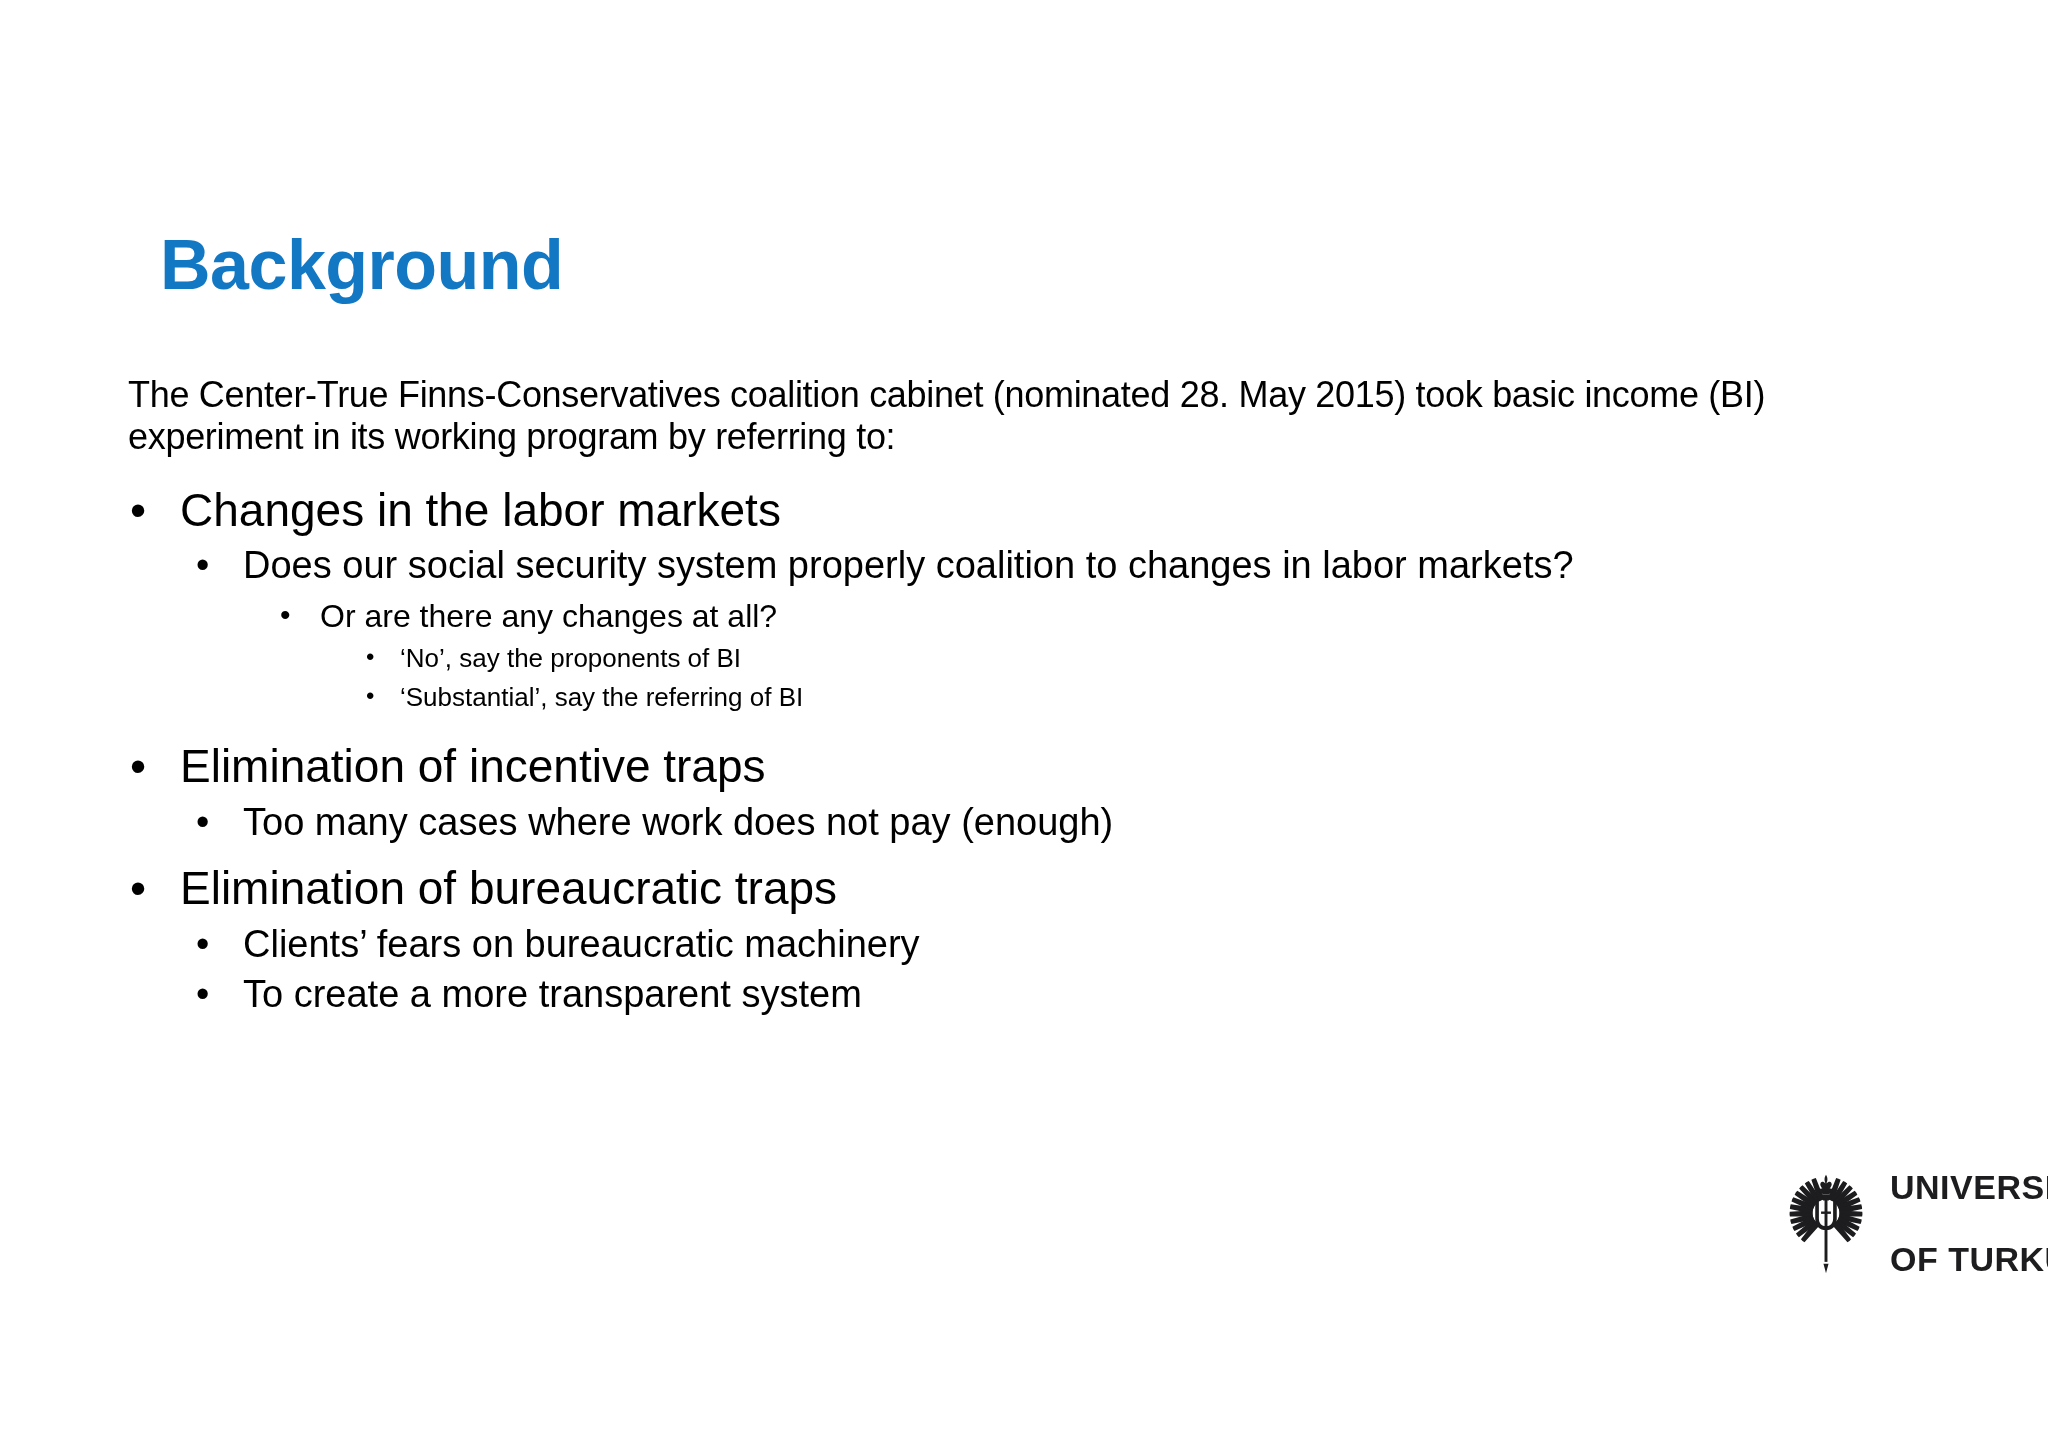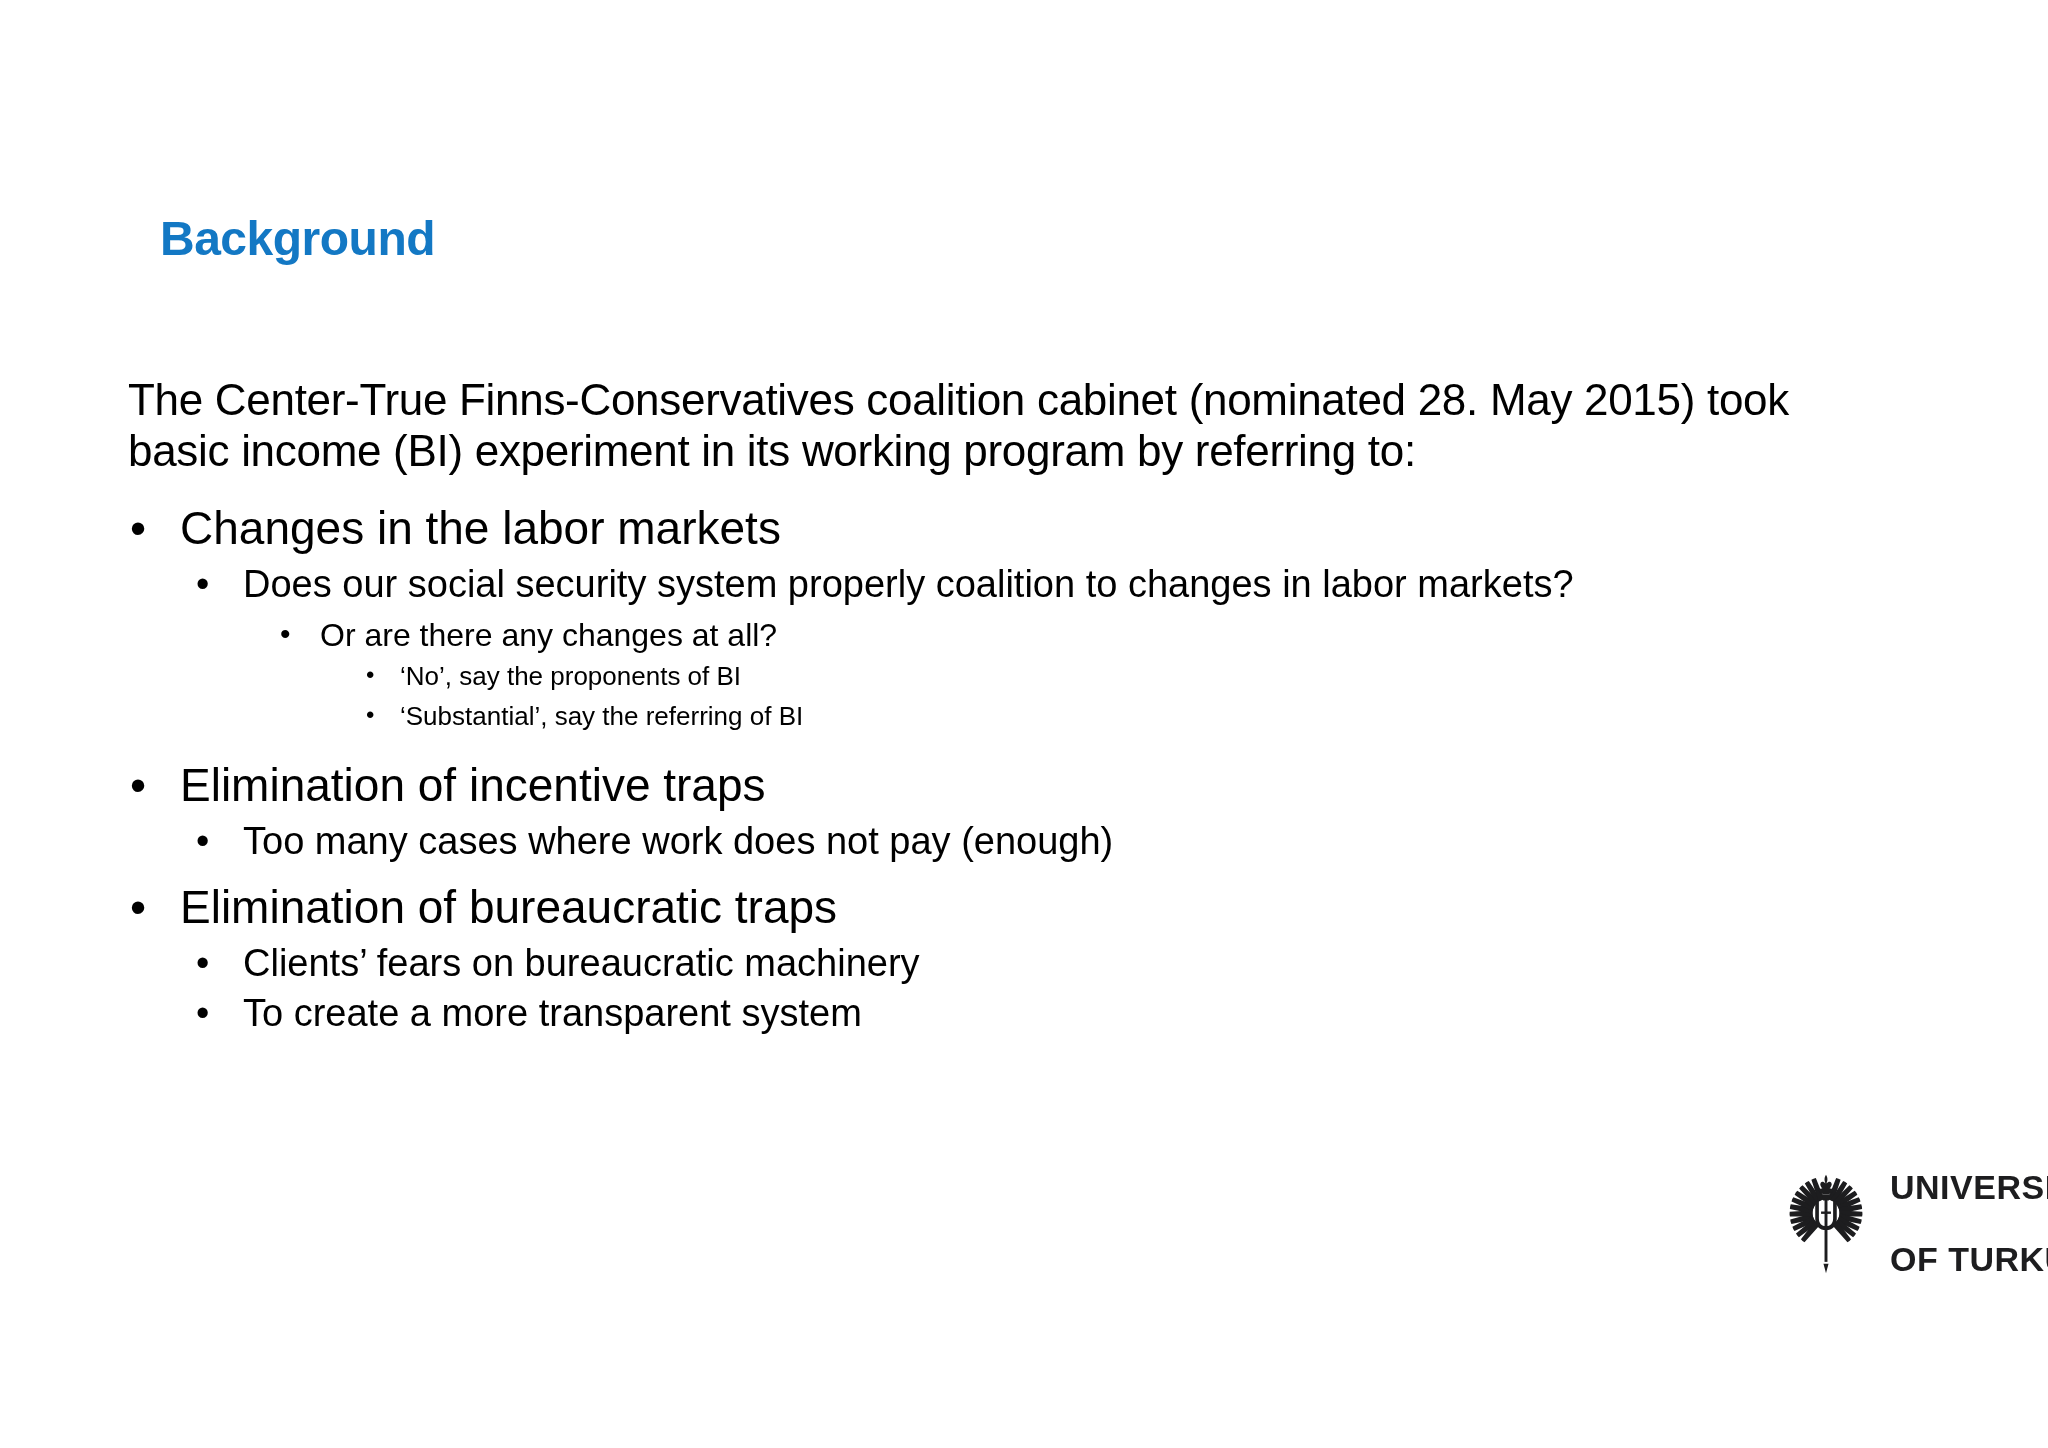--- a/index.html
+++ b/index.html
@@ -22,39 +22,39 @@
     position: absolute;
     inset: 0;
     background: #ffffff;
   }
 
   
   .slide-title {
     position: absolute;
     left: 160px;
     top: 182px;
-    font-size: 48px;
+    font-size: 70px;
     font-weight: bold;
     letter-spacing: -0.5px;
     color: #1378c4;
     line-height: 1.05;
     white-space: nowrap;
   }
 
   
   .body-block {
     position: absolute;
     left: 128px;
     top: 374px;
     width: 1790px;
   }
 
   
   .intro {
-    font-size: 44px;
+    font-size: 36px;
     line-height: 1.16;
     letter-spacing: -0.3px;
     margin: 0 0 14px 0;
     max-width: 1740px;
   }
 
   
   .b {
     display: block;
     position: relative;

